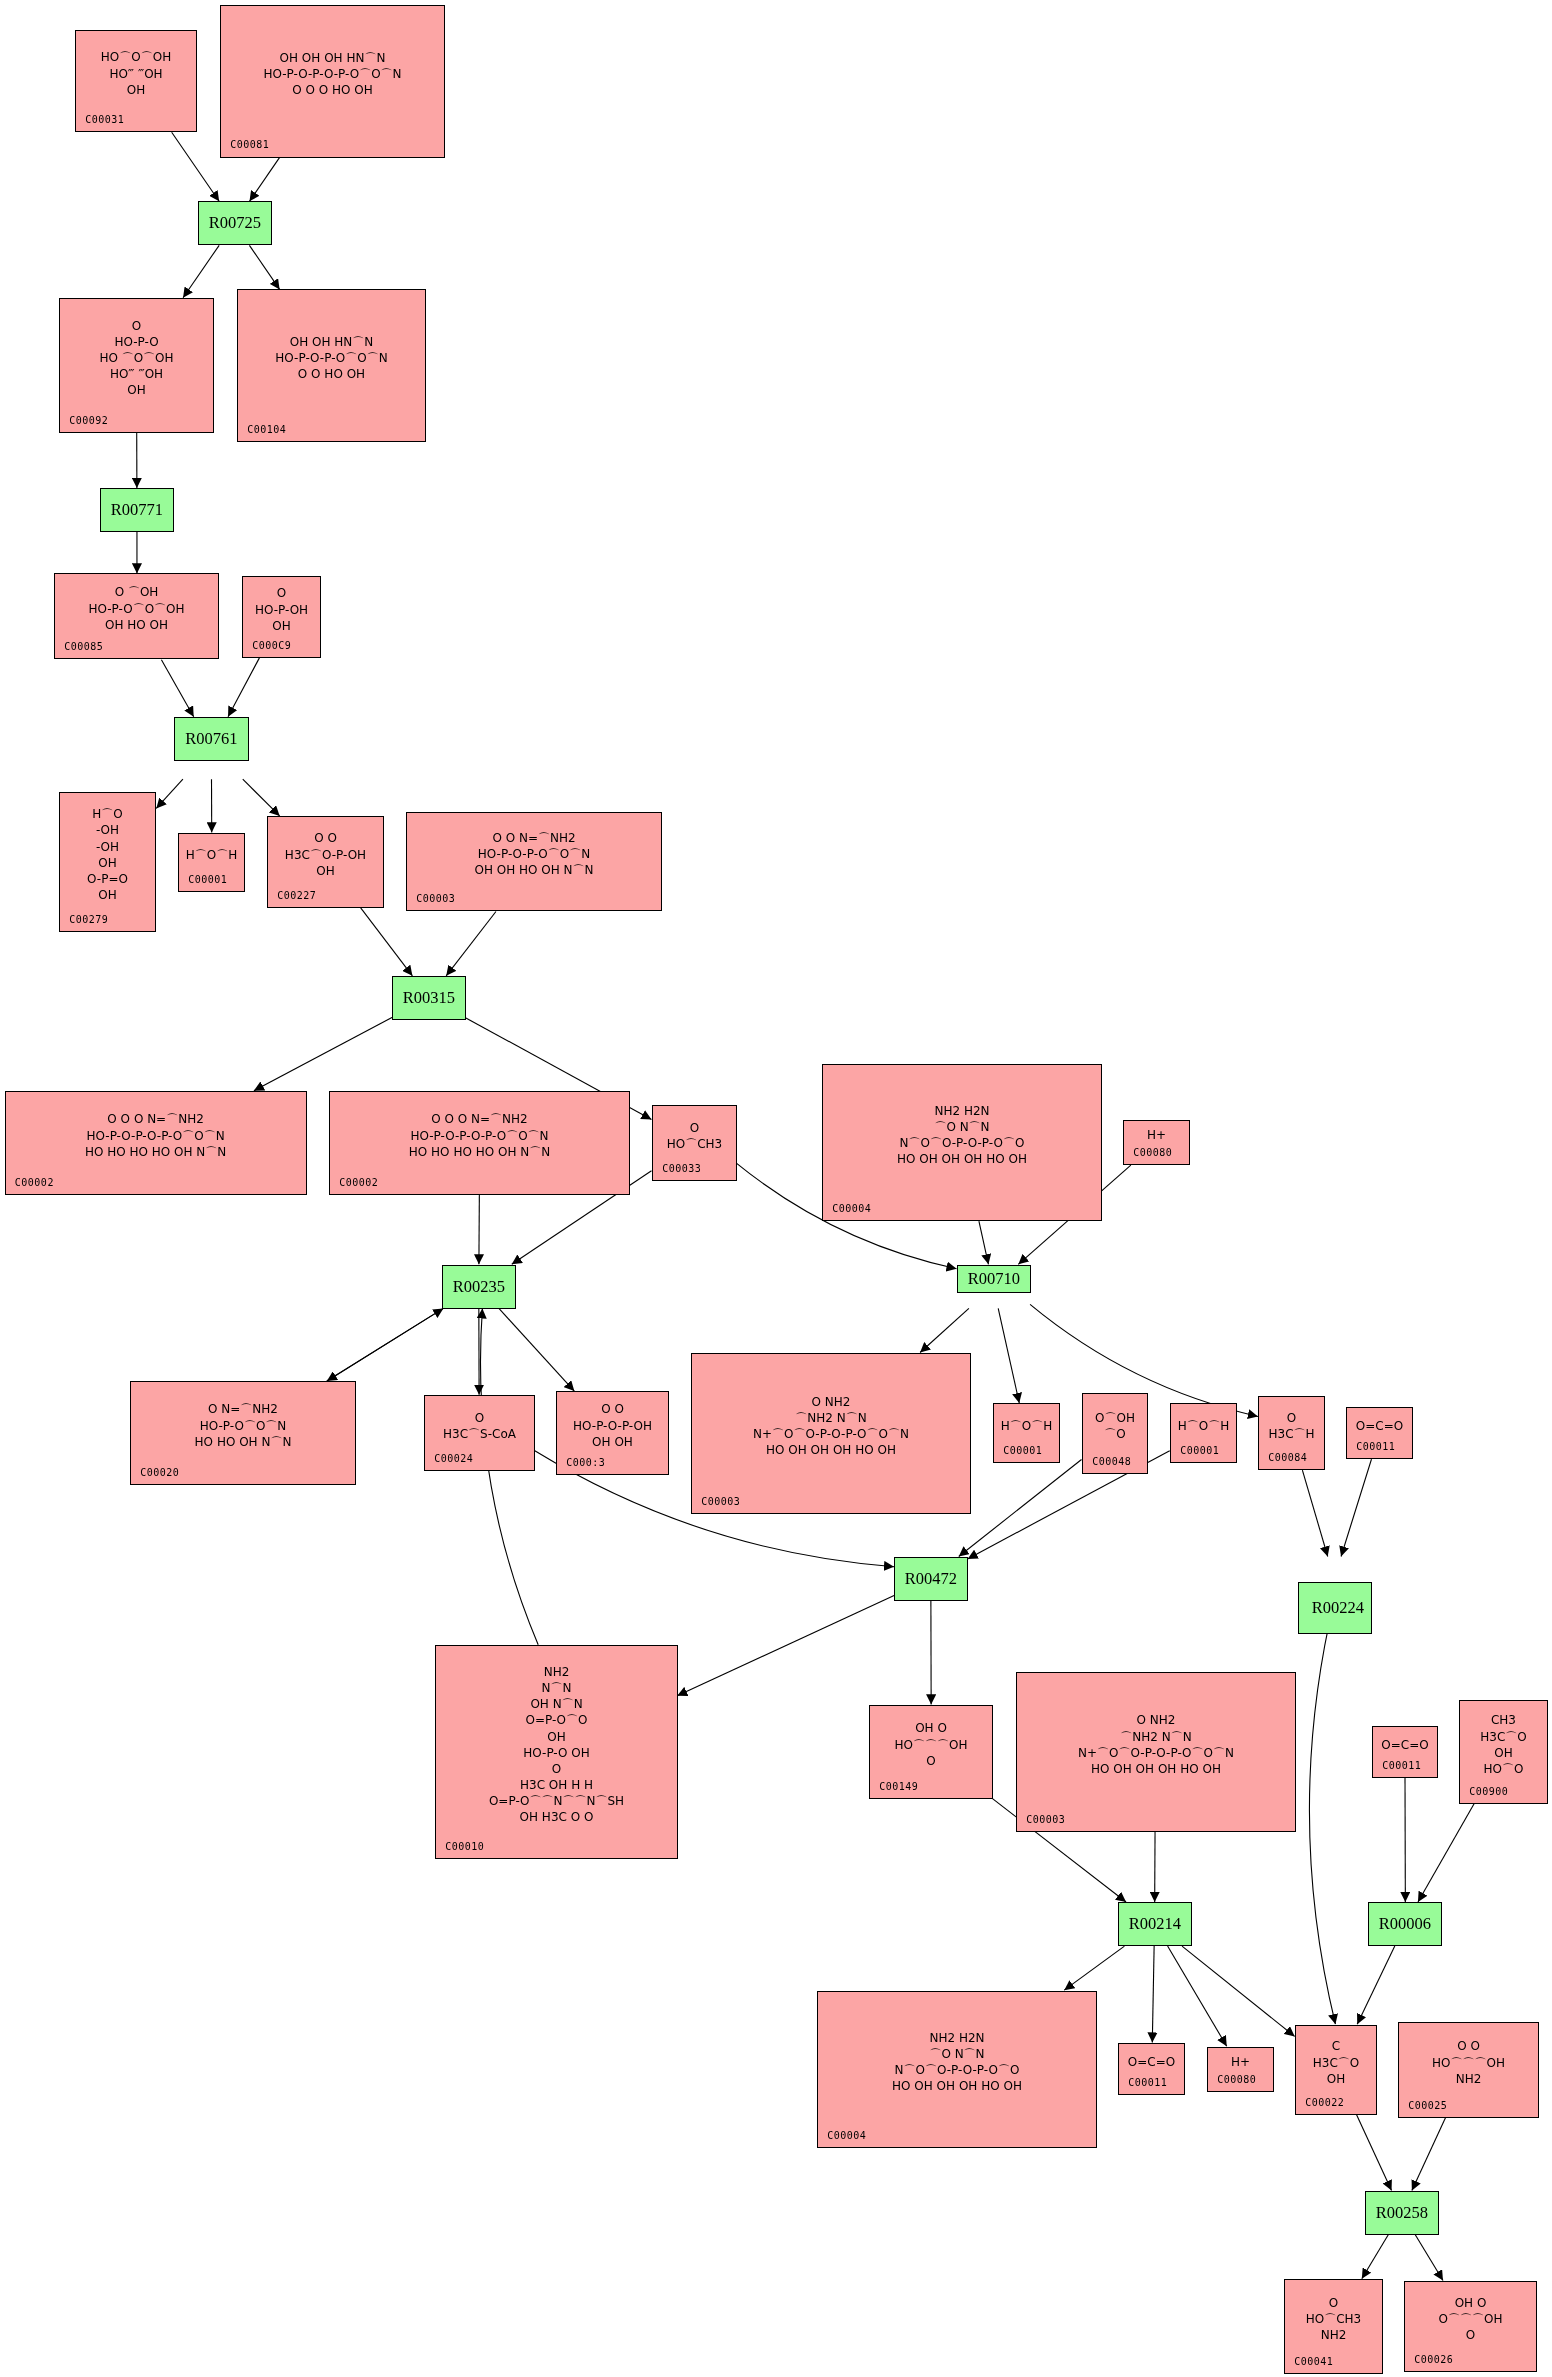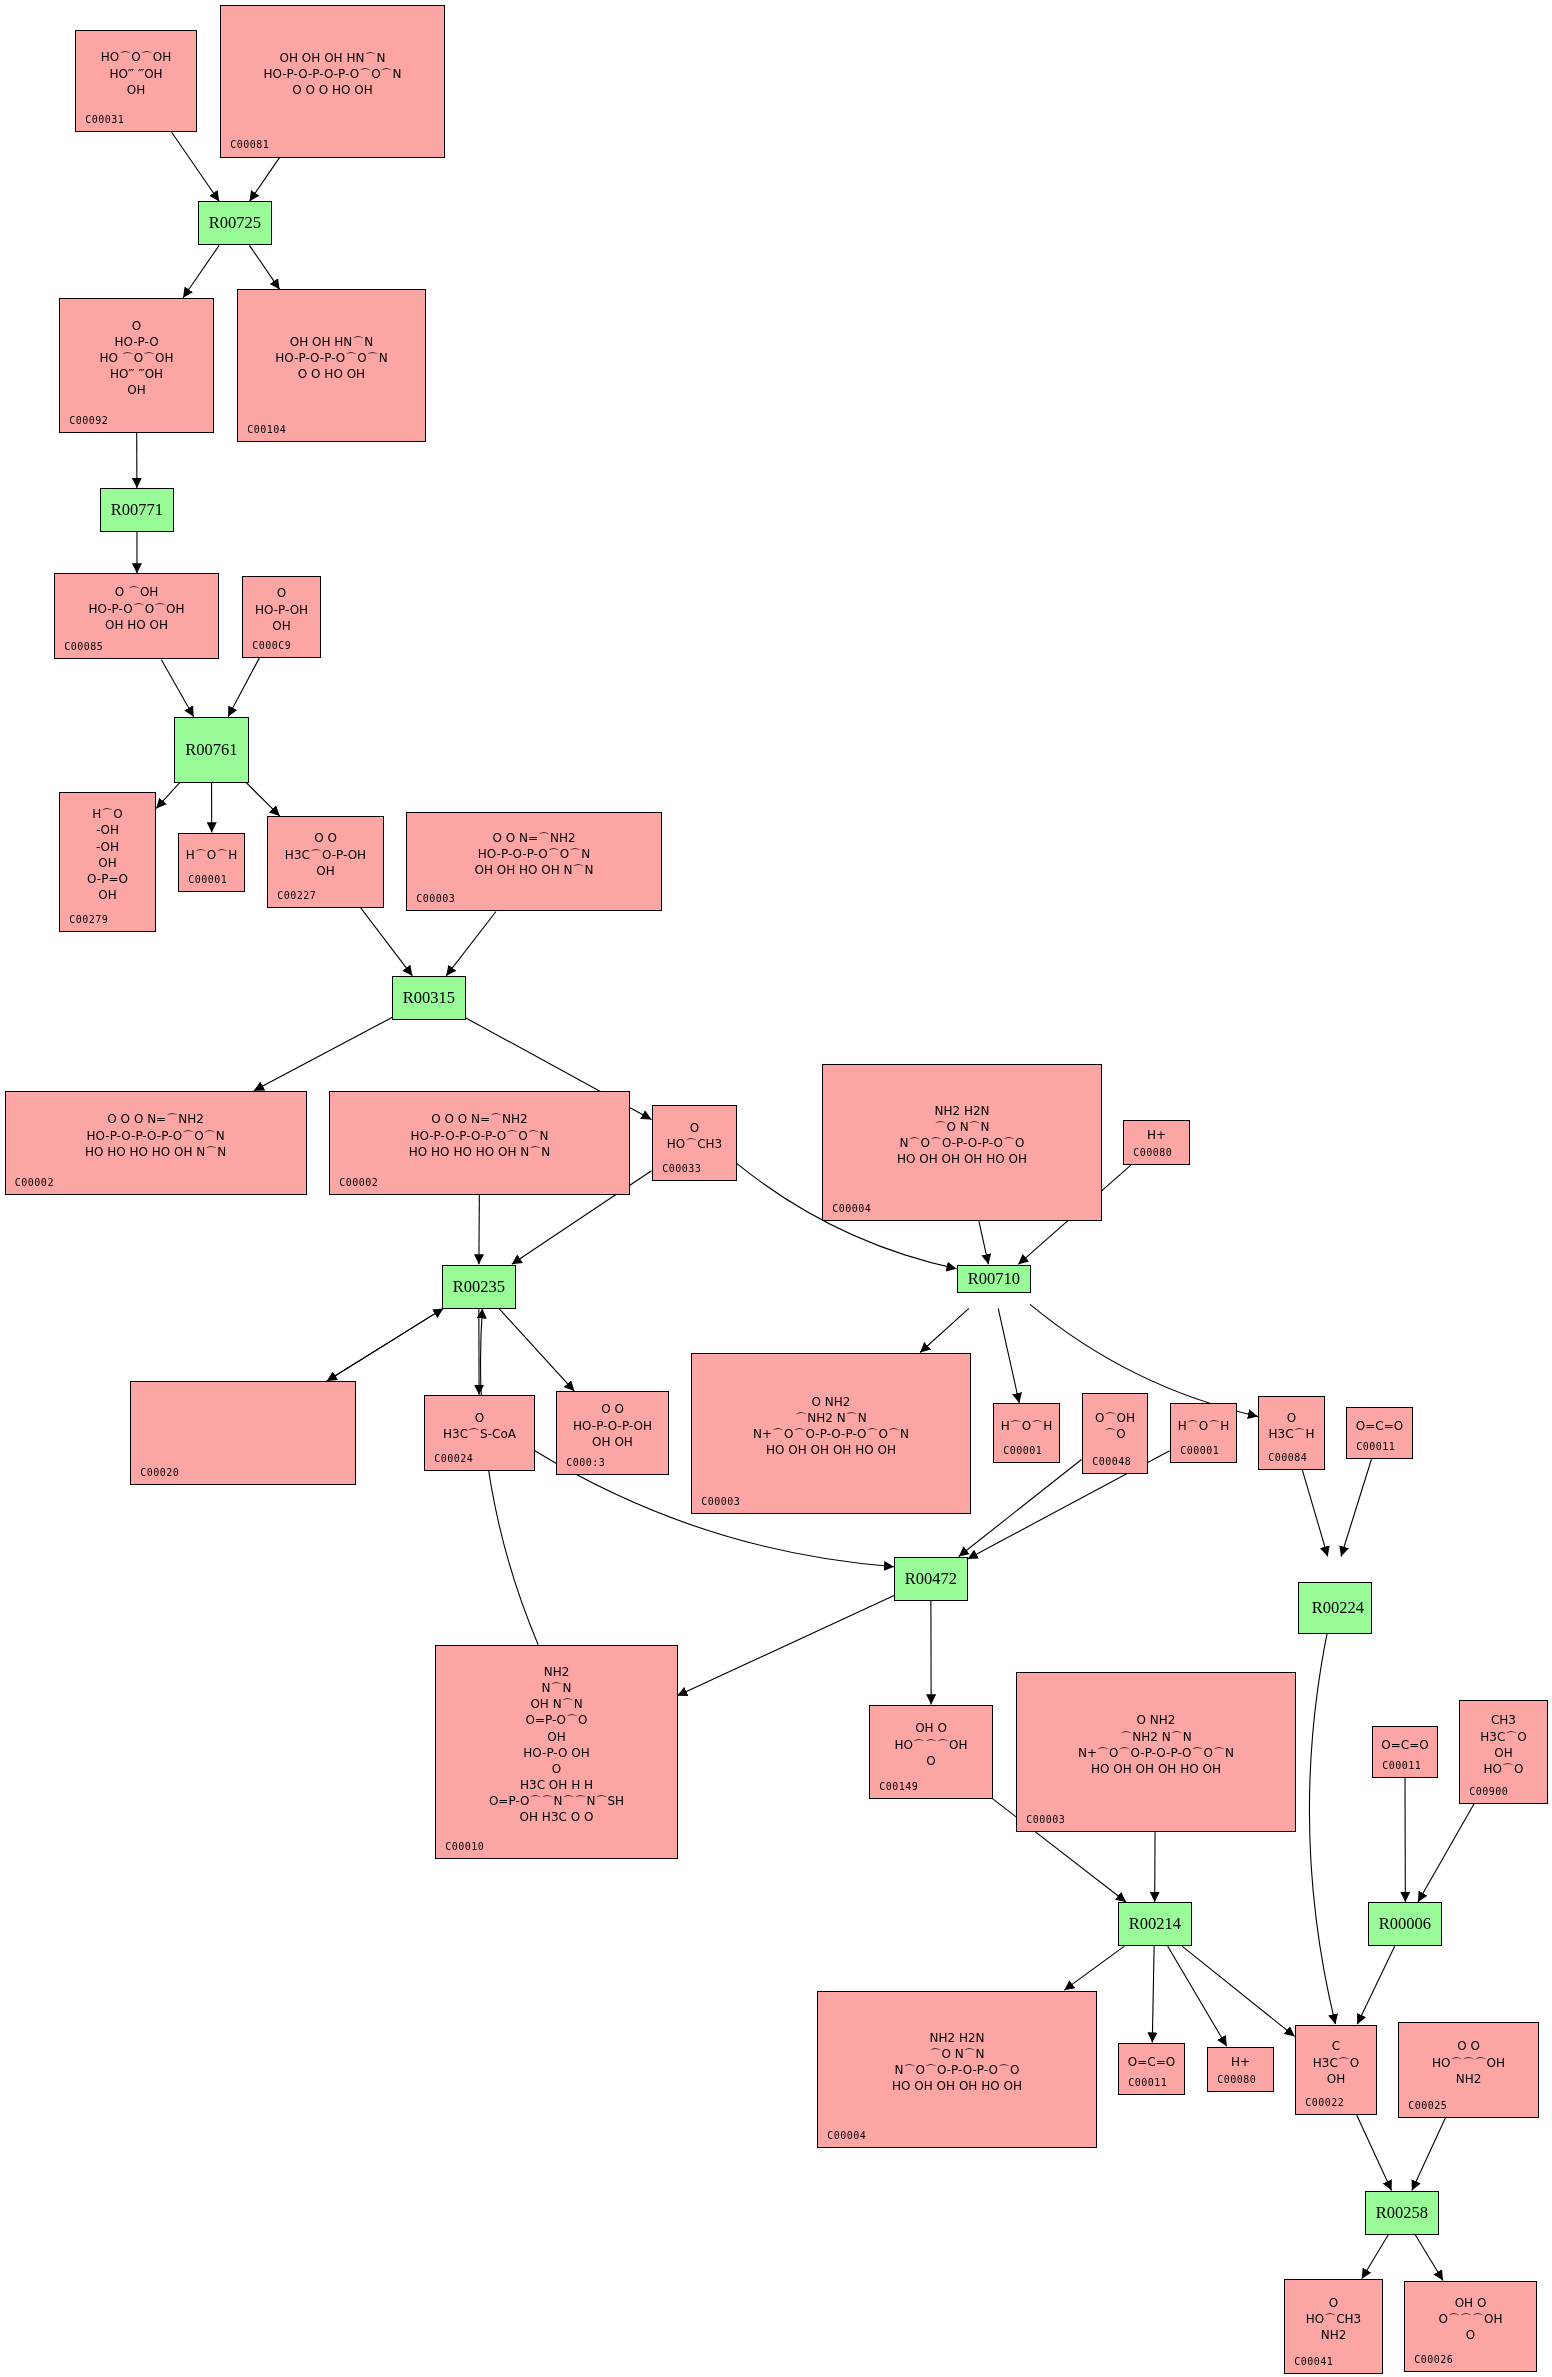--- a/index.html
+++ b/index.html
@@ -67,21 +67,21 @@
       <path d="M1517.9556962025317,2118 L1477.0696202531647,2203" fill="none" stroke="#000" stroke-width="1.2" marker-end="url(#arrow)"></path>
       <path d="M1476.1153846153845,2301 L1514.423076923077,2384" fill="none" stroke="#000" stroke-width="1.2" marker-end="url(#arrow)"></path>
       <path d="M1573.5,2304 L1536.576923076923,2384" fill="none" stroke="#000" stroke-width="1.2" marker-end="url(#arrow)"></path>
       <path d="M1511.0222672064776,2432 L1482.0668016194331,2480" fill="none" stroke="#000" stroke-width="1.2" marker-end="url(#arrow)"></path>
       <path d="M1540.0748987854251,2432 L1570.4392712550607,2482" fill="none" stroke="#000" stroke-width="1.2" marker-end="url(#arrow)"></path>
     </g>
 </svg>
 
 <div class="rxn" style="left:198px;top:201px;width:74px;height:44px;">R00725</div>
 <div class="rxn" style="left:100px;top:488px;width:74px;height:44px;">R00771</div>
-<div class="rxn" style="left:174px;top:717px;width:75px;height:66px;">R00761</div>
+<div class="rxn" style="left:174px;top:717px;width:75px;height:44px;">R00761</div>
 <div class="rxn" style="left:392px;top:976px;width:74px;height:44px;">R00315</div>
 <div class="rxn" style="left:442px;top:1265px;width:74px;height:44px;">R00235</div>
 <div class="rxn" style="left:957px;top:1265px;width:74px;height:28px;">R00710</div>
 <div class="rxn" style="left:894px;top:1557px;width:74px;height:44px;">R00472</div>
 <div class="rxn" style="left:1298px;top:1582px;width:74px;height:52px;padding-left:6px;">R00224</div>
 <div class="rxn" style="left:1118px;top:1902px;width:74px;height:44px;">R00214</div>
 <div class="rxn" style="left:1368px;top:1902px;width:74px;height:44px;">R00006</div>
 <div class="rxn" style="left:1365px;top:2191px;width:74px;height:44px;">R00258</div>
 
 <div class="cpd" style="left:75px;top:30px;width:122px;height:102px;">
@@ -169,20 +169,23 @@
 ⌒O           N⌒N
 N⌒O⌒O-P-O-P-O⌒O
 HO OH  OH  OH  HO OH</div>
     <span class="cid">C00004</span>
   </div>
 <div class="cpd" style="left:1123px;top:1120px;width:67px;height:45px;">
     <div class="struct">H+</div>
     <span class="cid">C00080</span>
   </div>
 <div class="cpd" style="left:130px;top:1381px;width:226px;height:104px;">
+    <div class="struct">O           N=⌒NH2
+HO-P-O⌒O⌒N
+HO   HO OH  N⌒N</div>
     <span class="cid">C00020</span>
   </div>
 <div class="cpd" style="left:424px;top:1395px;width:111px;height:76px;">
     <div class="struct">O
 H3C⌒S-CoA</div>
     <span class="cid">C00024</span>
   </div>
 <div class="cpd" style="left:556px;top:1391px;width:113px;height:84px;">
     <div class="struct">O    O
 HO-P-O-P-OH

